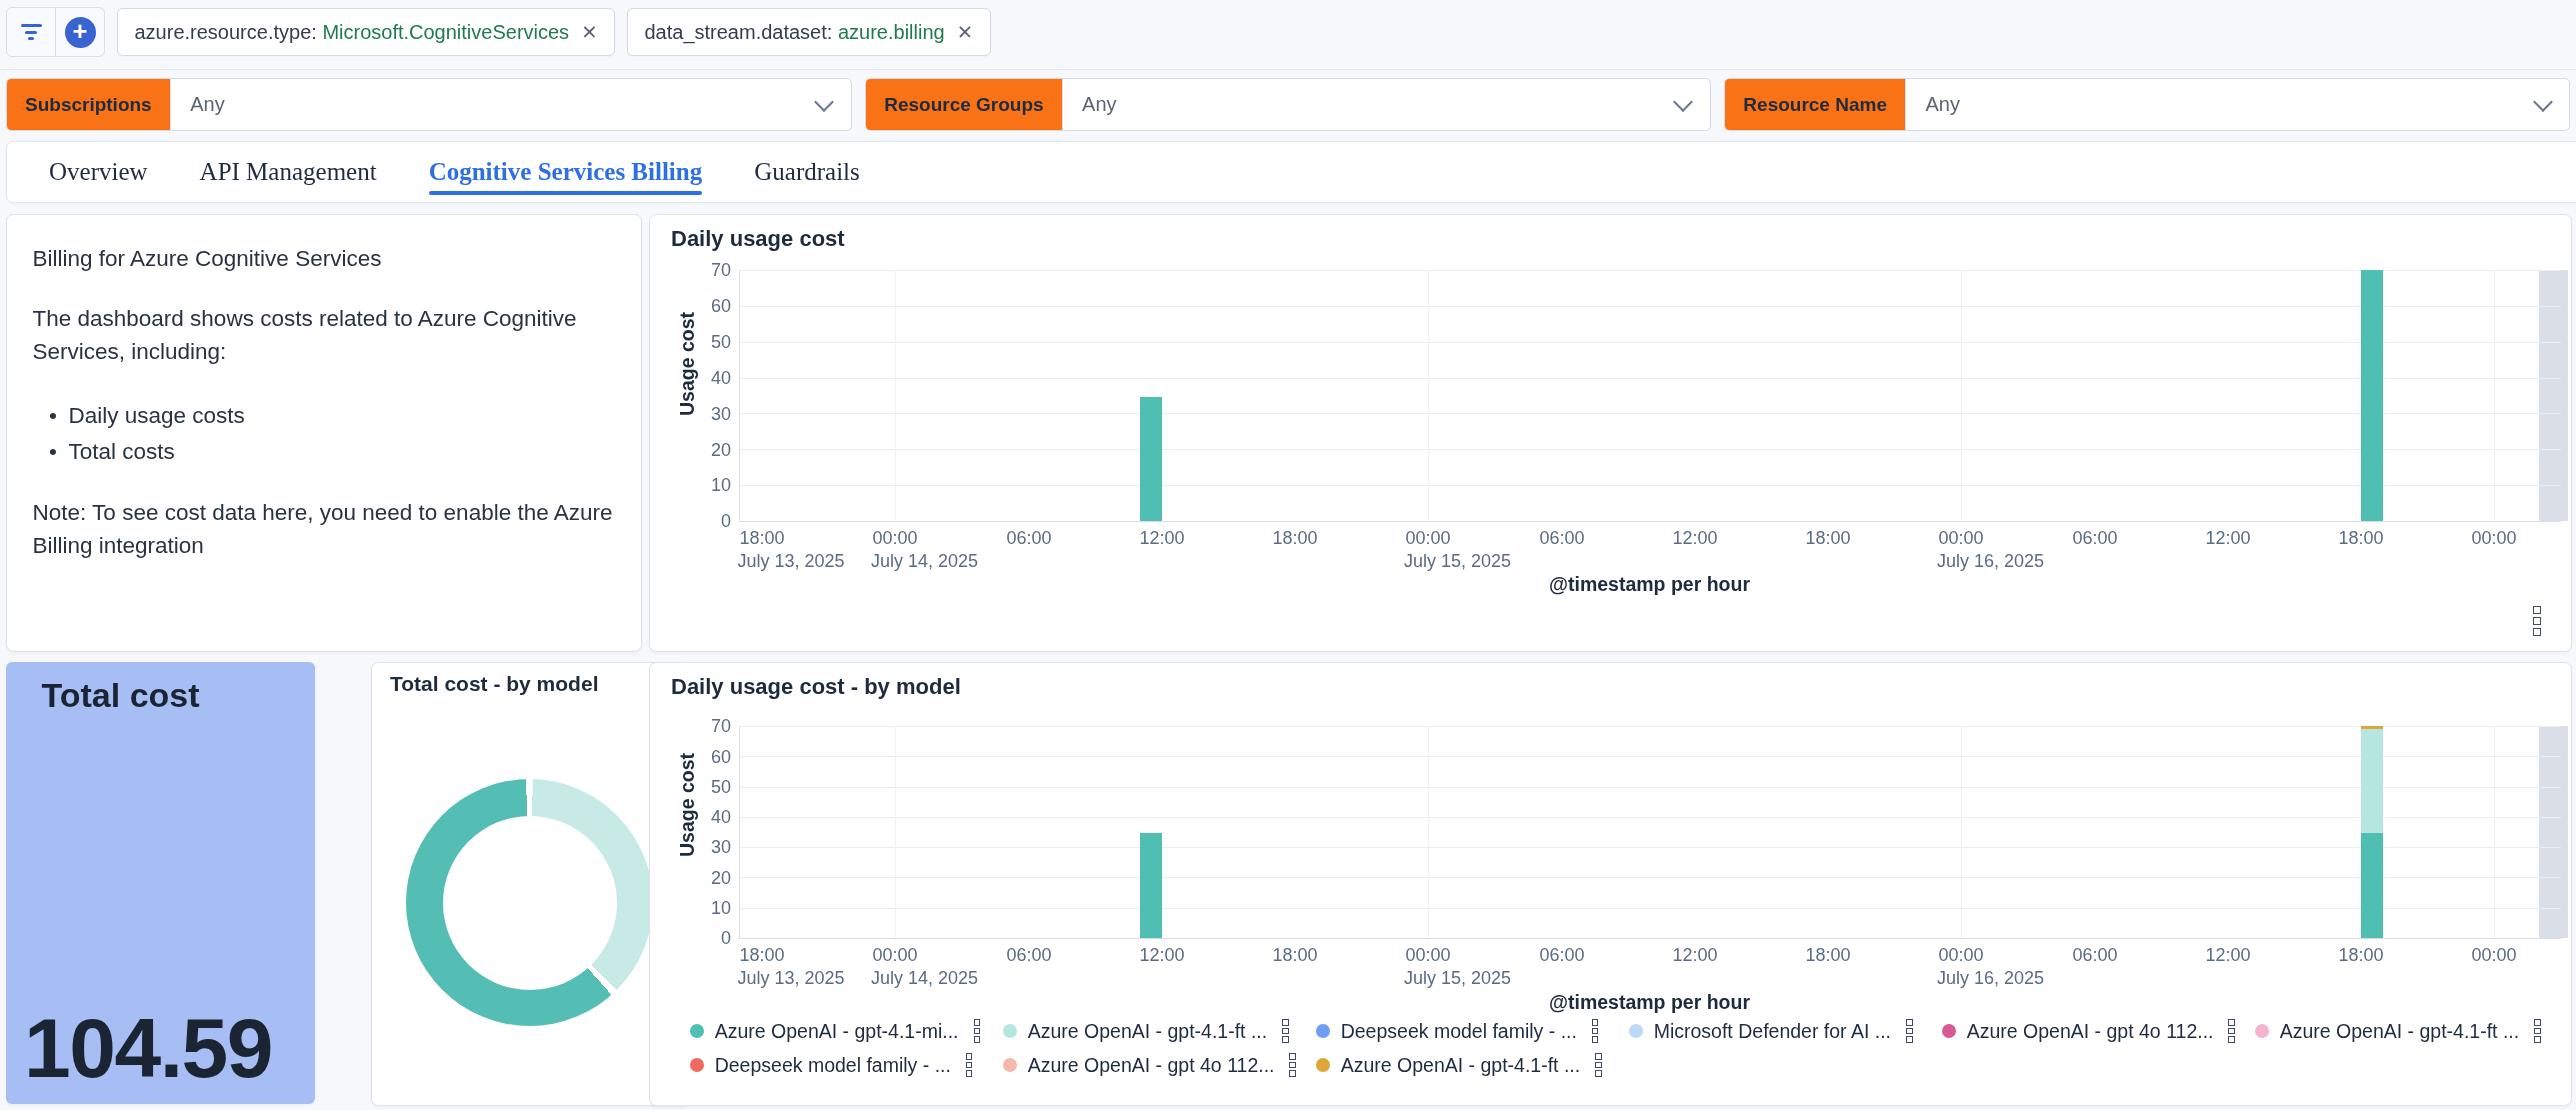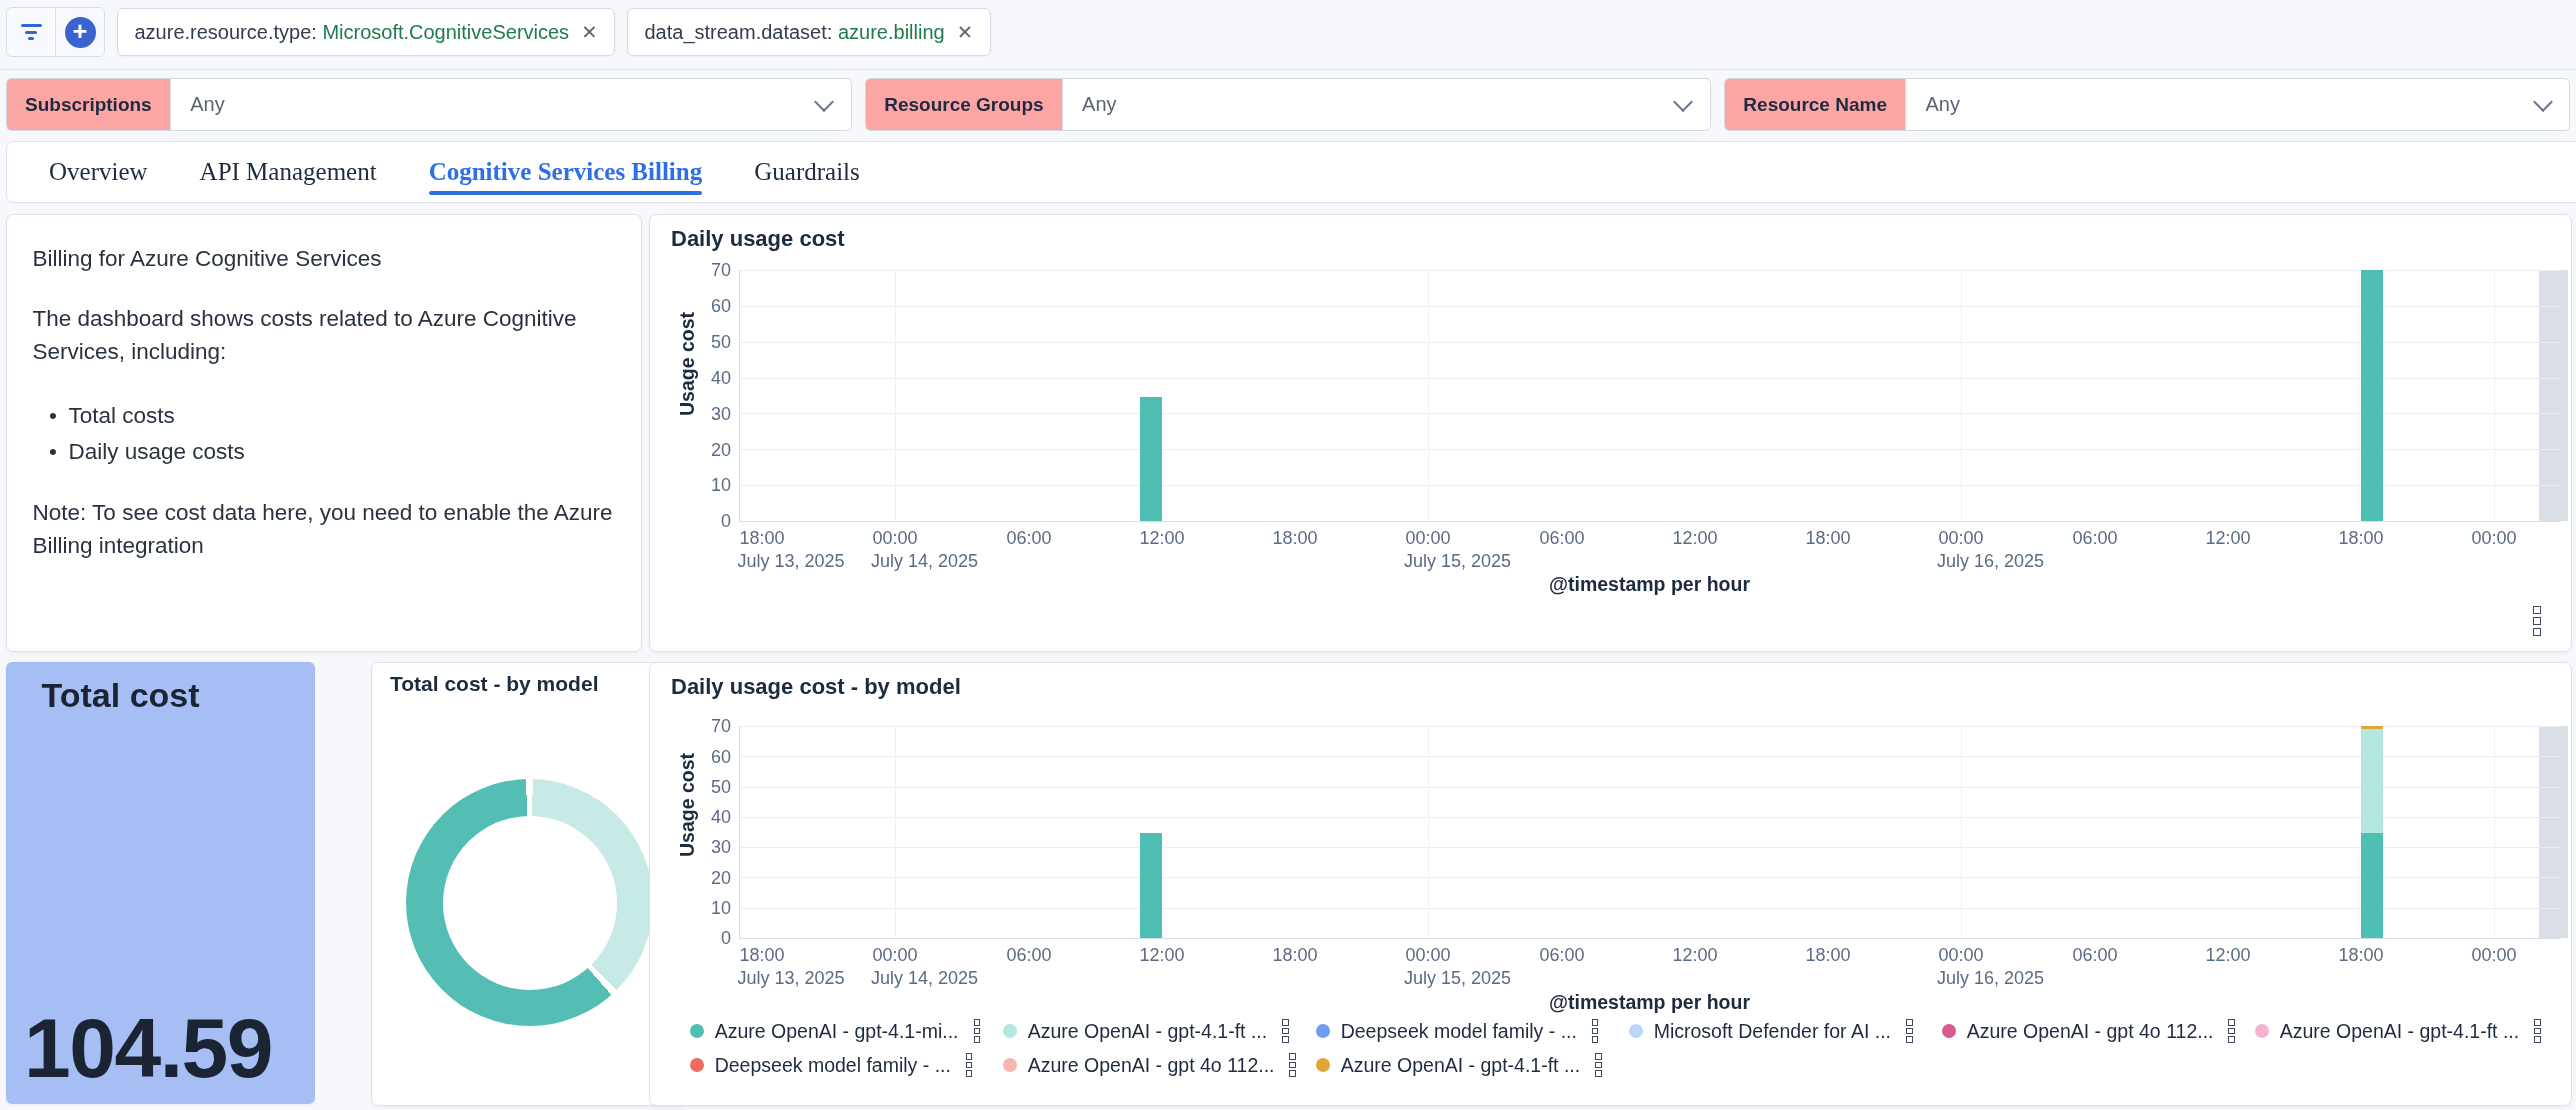--- a/index.html
+++ b/index.html
@@ -20,21 +20,21 @@
   .pill{display:flex;align-items:center;height:46px;background:#fff;border:0.7px solid #D3DAE6;
     border-radius:6px;padding:0 16.5px;font-size:20px;box-shadow:0 0.7px 1.5px rgba(60,70,100,.05);cursor:pointer;}
   .pill .field{color:#343D4E;font-weight:500;white-space:pre;}
   .pill .value{color:#1E7B4C;font-weight:500;white-space:pre;}
   .pill .dismiss{margin-left:12px;color:#5A6473;font-size:19.5px;cursor:pointer;}
   .divider{position:absolute;left:0;top:69px;width:2576px;height:0.7px;background:#E2E7F0;}
   
   .controls{position:absolute;left:6px;top:78px;right:6px;display:flex;gap:13.5px;}
   .control-group{flex:1;display:flex;height:51px;border:0.7px solid #D3DAE6;border-radius:5.2px;
     overflow:hidden;background:#fff;cursor:pointer;}
-  .control-label{background:#fca5a5;border-right:0.7px solid #D9DFEA;display:flex;align-items:center;
+  .control-label{background:#f97316;border-right:0.7px solid #D9DFEA;display:flex;align-items:center;
     padding:0 18px;font-size:19px;font-weight:600;color:#1E2B40;white-space:nowrap;text-align:center;}
   .control-value{flex:1;display:flex;align-items:center;padding:0 19.5px;font-size:20px;color:#5A6473;}
   .chev{width:12px;height:12px;border-right:2.2px solid #6A7790;border-bottom:2.2px solid #6A7790;
     transform:rotate(45deg);margin-top:-6px;margin-left:auto;margin-right:19.5px;align-self:center;}
   
   .tabs-panel{position:absolute;left:6px;top:141px;width:2563px;height:60px;background:#fff;
     border:0.7px solid #DFE5EE;border-radius:7.5px;display:flex;align-items:stretch;padding-left:42px;gap:52px;
     box-shadow:0 0.7px 2.2px rgba(60,70,100,.04);}
   .tab{position:relative;display:flex;align-items:center;font-size:25px;font-weight:500;color:#1E2B40;cursor:pointer;font-family:Liberation Serif, serif;}
   .tab.active{color:#2D6FE4;font-weight:600;}
@@ -143,22 +143,22 @@
   <div class="tab">API Management</div>
   <div class="tab active">Cognitive Services Billing</div>
   <div class="tab">Guardrails</div>
 </div>
 
 <div class="panel info">
   <div class="info-inner">
     <div class="info-title">Billing for Azure Cognitive Services</div>
     <div class="info-para">The dashboard shows costs related to Azure Cognitive Services, including:</div>
     <div class="info-bullets">
+      <div class="bullet">Daily usage costs</div>
       <div class="bullet">Total costs</div>
-      <div class="bullet">Daily usage costs</div>
     </div>
     <div class="info-note">Note: To see cost data here, you need to enable the Azure Billing integration</div>
   </div>
 </div>
 
 <div class="panel chart1" id="chart-daily">
   <div class="panel-title">Daily usage cost</div>
   <div class="ylabel">Usage cost</div>
   <div class="plot">
       <div class="ct-band" style="left: 1799px; width: 29px; background: rgb(218, 222, 230);"></div>

